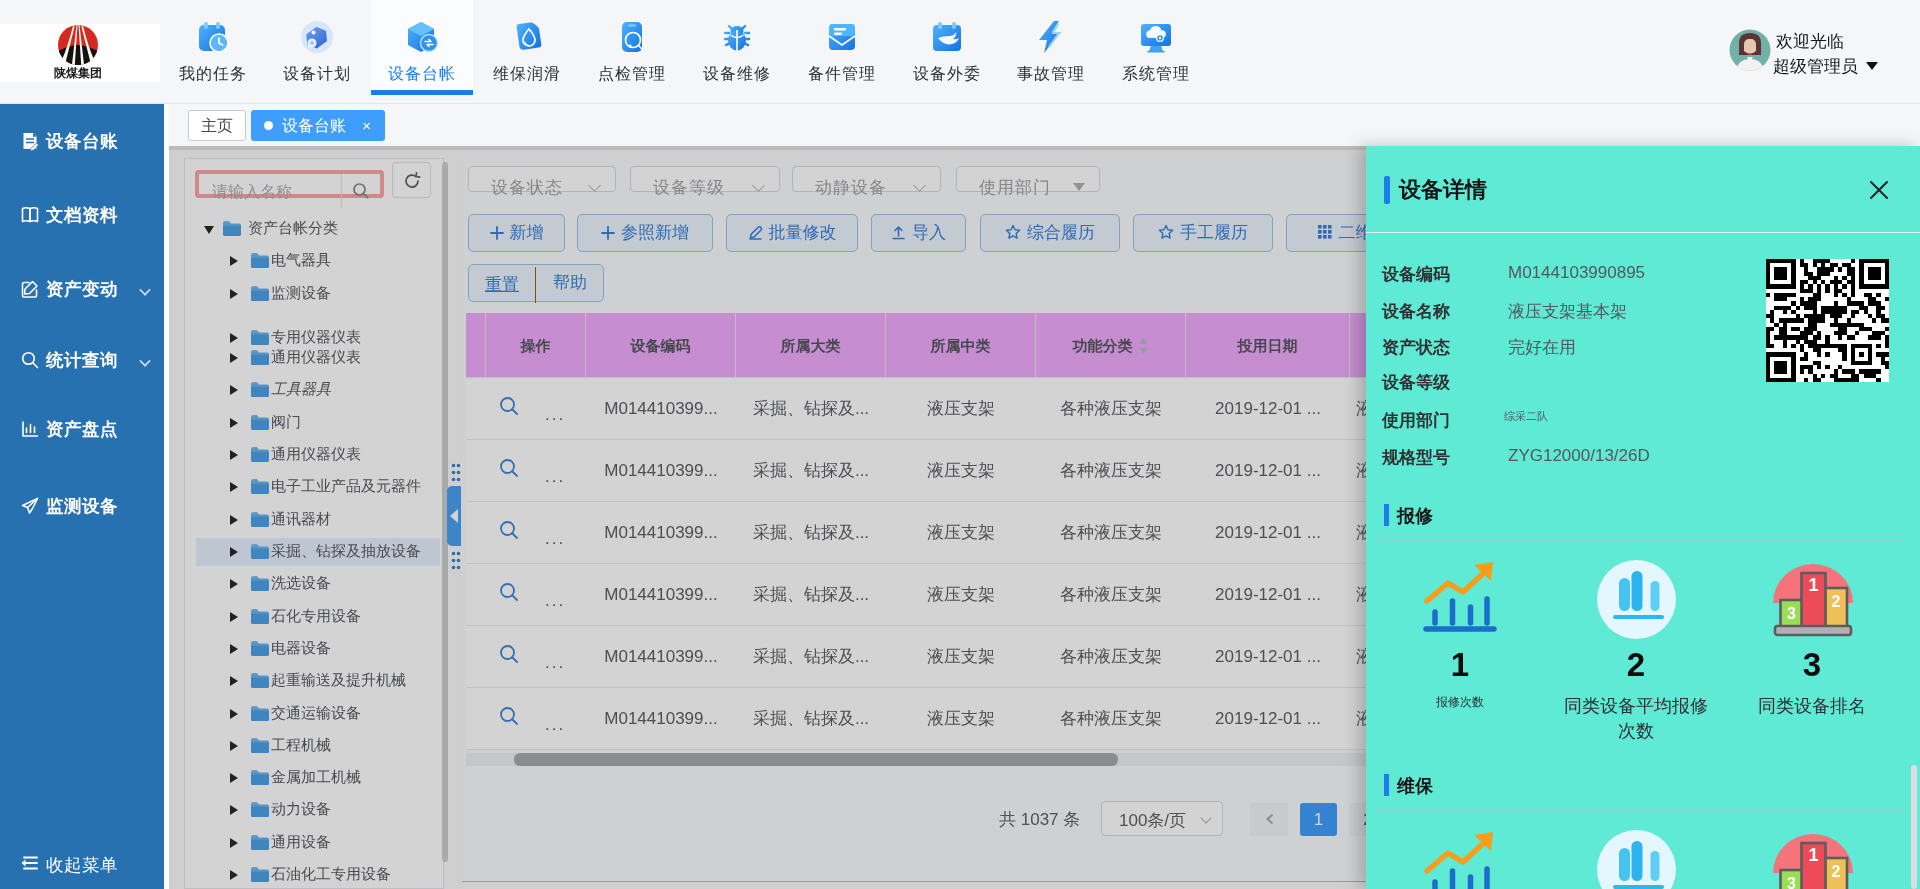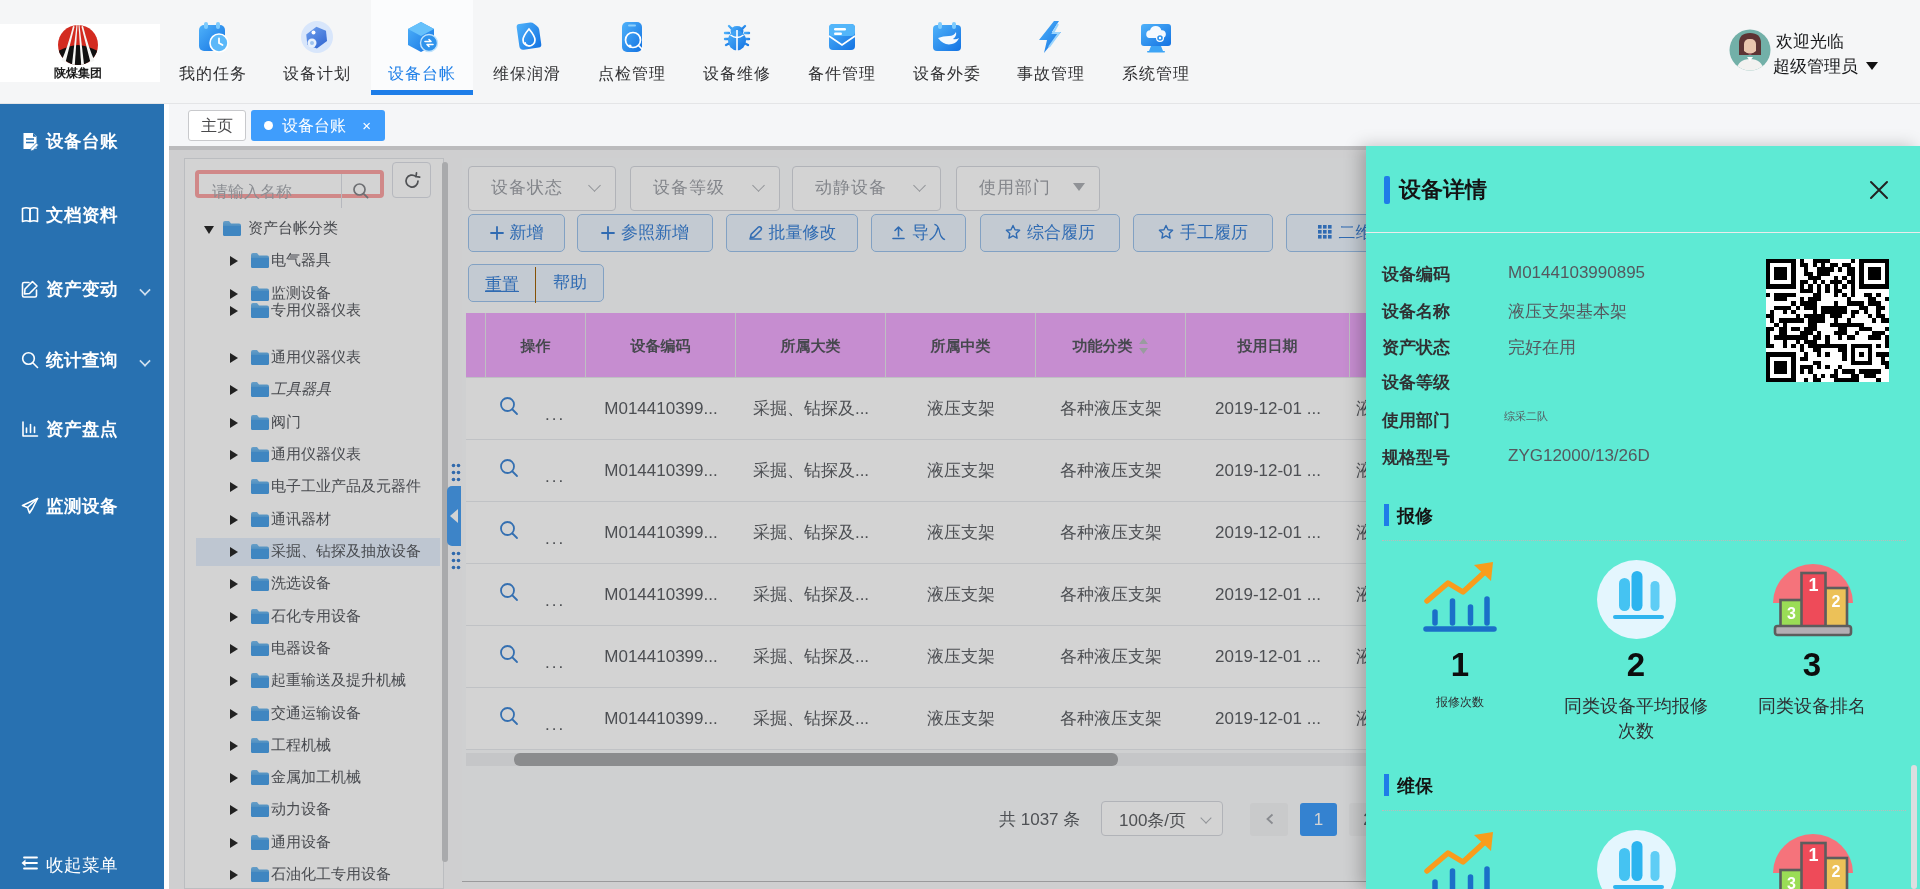--- a/index.html
+++ b/index.html
@@ -48,21 +48,21 @@
 .titem .fold{position:absolute;top:5px;width:20px;height:17px;}
 .titem .ttx{position:absolute;top:4px;white-space:nowrap;}
 .titem.selrow{background:#e6f0fd;}
 #treescroll{position:absolute;left:273px;top:16px;width:6px;height:700px;background:#cdced0;border-radius:3px;}
 
 #grip1,#grip2{position:absolute;width:8px;height:25px;}
 #collbtn{position:absolute;width:14px;height:60px;background:#4aa0f2;border-radius:5px 0 0 5px;}
 #collbtn:before{content:"";position:absolute;left:3px;top:23px;width:0;height:0;border-top:7px solid transparent;border-bottom:7px solid transparent;border-right:8px solid #fff;}
 
 #tablecard{position:absolute;left:293px;top:12px;width:1458px;height:724px;background:#fbfcfd;}
-.fsel{position:absolute;top:8px;height:45px;background:#fff;border:1px solid #d6d9df;border-radius:4px;}
+.fsel{position:absolute;top:8px;height:26px;background:#fff;border:1px solid #d6d9df;border-radius:4px;}
 .fsel .ft{position:absolute;left:22px;top:9px;font-size:17px;color:#9fa2a8;letter-spacing:1px;}
 .fsel .chev{position:absolute;right:16px;top:14px;width:9px;height:9px;border-right:1.8px solid #b0b3b8;border-bottom:1.8px solid #b0b3b8;transform:rotate(45deg);}
 .fsel .tri{position:absolute;right:14px;top:16px;width:0;height:0;border-left:6px solid transparent;border-right:6px solid transparent;border-top:8px solid #aeb1b6;}
 .btn{position:absolute;top:56px;height:38px;background:#ecf5fe;border:1px solid #9dc3ec;border-radius:5px;color:#3b82d8;font-size:17px;text-align:center;}
 .btn .bi{display:inline-block;vertical-align:-2px;margin-right:6px;}
 .btn span.t{line-height:36px;}
 
 #tbl{position:absolute;left:4px;top:155px;width:1454px;}
 .th{position:absolute;height:65px;background:#f0abfc;border-bottom:1px solid #e6e8eb;font-size:15px;color:#55585f;font-weight:bold;text-align:center;line-height:65px;}
 .td{position:absolute;height:62px;background:#fff;border-bottom:1px solid #e9ebee;font-size:17px;color:#5d6065;text-align:center;line-height:62px;white-space:nowrap;overflow:hidden;}
@@ -341,21 +341,21 @@
       <span class="ttx" style="left:75px;">电气器具</span>
     </div>
 <div class="titem" style="left:27px;top:134px;">
       <span class="arr r" style="left:34px;"></span>
       <svg class="fold" style="left:54px;" viewBox="0 0 20 17">
         <path d="M1 3 q0-2 2-2 h4 l2 2.5 h8 q2 0 2 2 V14 q0 2 -2 2 H3 q-2 0 -2-2 z" fill="url(#gf)"></path>
         <path d="M1 6 h18 V14 q0 2 -2 2 H3 q-2 0 -2 -2 z" fill="#4da2ea"></path>
       </svg>
       <span class="ttx" style="left:75px;">监测设备</span>
     </div>
-<div class="titem" style="left:27px;top:151px;">
+<div class="titem" style="left:27px;top:178px;">
       <span class="arr r" style="left:34px;"></span>
       <svg class="fold" style="left:54px;" viewBox="0 0 20 17">
         <path d="M1 3 q0-2 2-2 h4 l2 2.5 h8 q2 0 2 2 V14 q0 2 -2 2 H3 q-2 0 -2-2 z" fill="url(#gf)"></path>
         <path d="M1 6 h18 V14 q0 2 -2 2 H3 q-2 0 -2 -2 z" fill="#4da2ea"></path>
       </svg>
       <span class="ttx" style="left:75px;">专用仪器仪表</span>
     </div>
 <div class="titem" style="left:27px;top:198px;">
       <span class="arr r" style="left:34px;"></span>
       <svg class="fold" style="left:54px;" viewBox="0 0 20 17">

